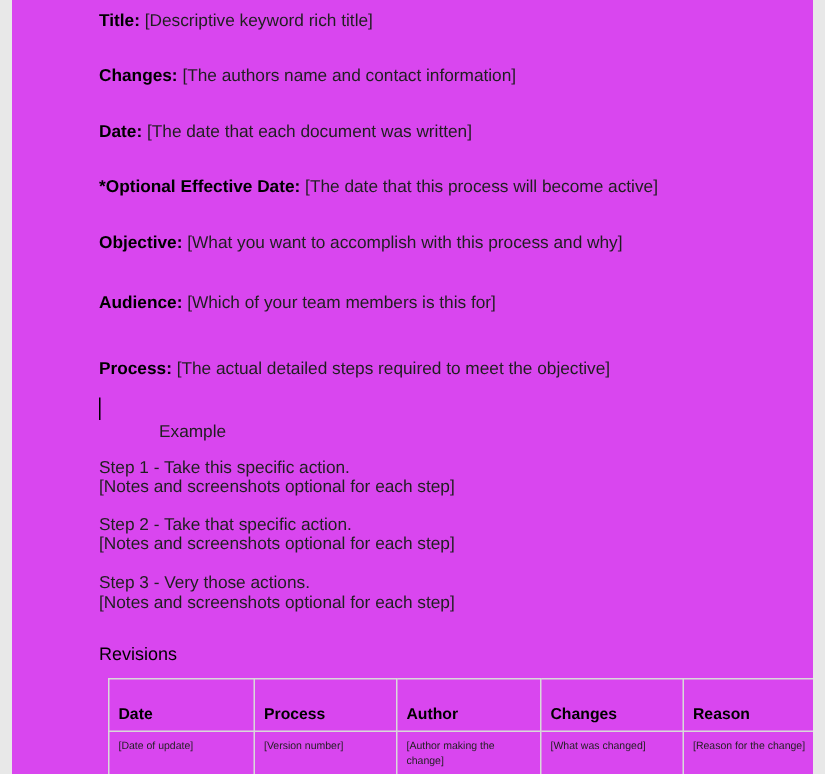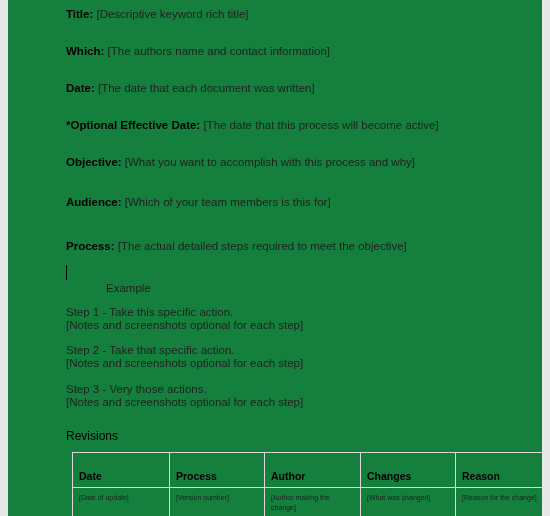--- a/index.html
+++ b/index.html
@@ -13,21 +13,21 @@
     background: #e8e8e8;
     font-family: "Liberation Sans", sans-serif;
     overflow: hidden;
   }
   .page {
     position: absolute;
     left: 8px;
     top: 0;
     width: 534px;
     height: 516px;
-    background: #15803d;
+    background: #d946ef;
     overflow: hidden;
   }
   .doc-body {
     position: absolute;
     left: 58px;
     top: 0;
     width: 470px;
   }
 
   
@@ -119,21 +119,21 @@
 
 <div class="page">
   <div class="doc-body">
 
     <div class="field" style="top:7px;">
       <span class="lbl">Title:</span>
       <span class="val">[Descriptive keyword rich title]</span>
     </div>
 
     <div class="field" style="top:44px;">
-      <span class="lbl">Which:</span>
+      <span class="lbl">Changes:</span>
       <span class="val">[The authors name and contact information]</span>
     </div>
 
     <div class="field" style="top:81px;">
       <span class="lbl">Date:</span>
       <span class="val">[The date that each document was written]</span>
     </div>
 
     <div class="field" style="top:118px;">
       <span class="lbl">*Optional Effective Date:</span>

